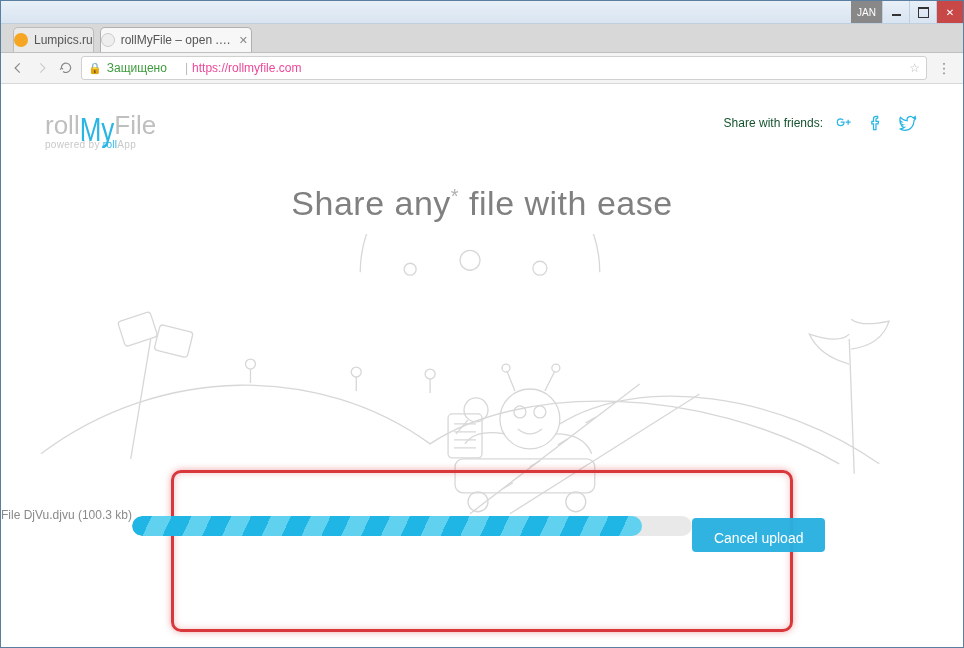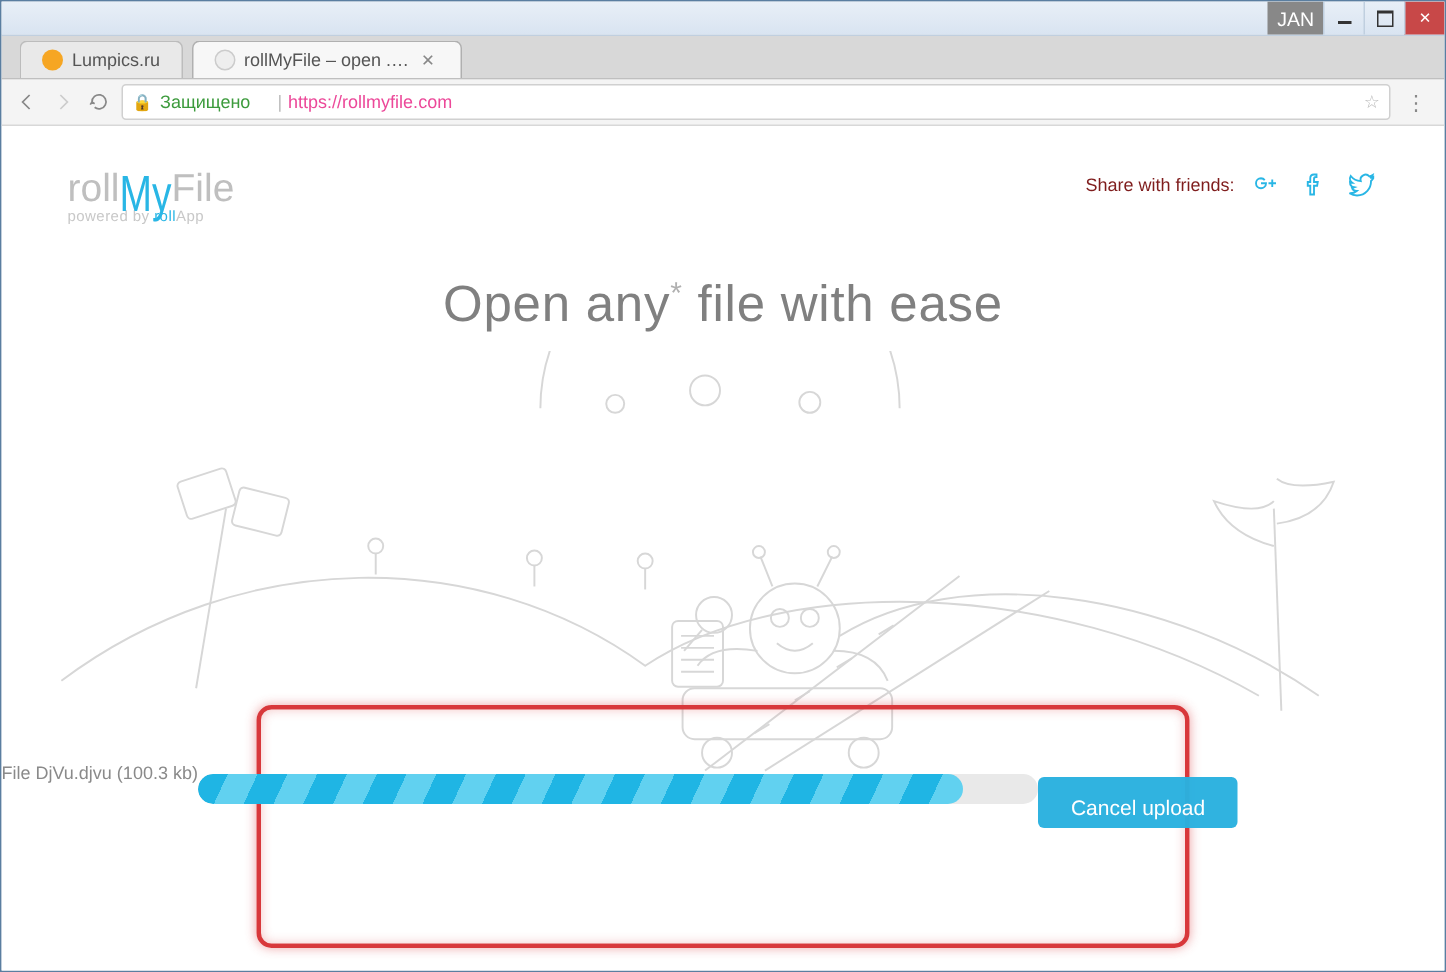--- a/index.html
+++ b/index.html
@@ -4,24 +4,24 @@
 <style>
   html,body{margin:0;padding:0;font-family:Arial,Helvetica,sans-serif;background:#fff}
   .window{width:964px;height:648px;position:relative;box-sizing:border-box;border:1px solid #5a7ea0;overflow:hidden}
   
   .titlebar{height:22px;background:linear-gradient(#e8eff7,#d9e4f1);display:flex;justify-content:flex-end;align-items:stretch;border-bottom:1px solid #c0cfdf}
   .titlebar .btn{width:26px;display:flex;align-items:center;justify-content:center;font-size:11px;border-left:1px solid #c0cfdf;color:#333}
   .titlebar .min::before{content:"";display:block;width:9px;border-bottom:2px solid #333;margin-top:5px}
   .titlebar .max::before{content:"";display:block;width:9px;height:8px;border:1px solid #333;border-top:2px solid #333}
   .titlebar .close{background:#c84848;color:#fff}
   .titlebar .close::before{content:"✕";font-size:10px}
-  .titlebar .user{background:#888;color:#fff;font-size:13px;padding:0 6px;display:flex;align-items:center}
+  .titlebar .user{background:#888;color:#fff;font-size:10px;padding:0 6px;display:flex;align-items:center}
   
   .tabstrip{height:28px;background:#d8d8d8;display:flex;align-items:flex-end;padding-left:12px;border-bottom:1px solid #bfbfbf}
-  .tab{height:24px;border:1px solid #bcbcbc;border-bottom:none;border-radius:5px 5px 0 0;display:flex;align-items:center;padding:0 14px;margin-right:6px;font-size:12px;color:#555;max-width:150px;position:relative}
+  .tab{height:24px;border:1px solid #bcbcbc;border-bottom:none;border-radius:5px 5px 0 0;display:flex;align-items:center;padding:0 0;margin-right:6px;font-size:12px;color:#555;max-width:150px;position:relative}
   .tab.inactive{background:#e9e9e9}
   .tab.active{background:#f7f7f7;border-color:#b0b0b0}
   .tab .favicon{width:14px;height:14px;border-radius:50%;margin-right:6px;flex:0 0 14px}
   .tab .fav-orange{background:#f6a623}
   .tab .fav-white{background:#eee;border:1px solid #ccc;box-sizing:border-box}
   .tab .title{white-space:nowrap;overflow:hidden;text-overflow:ellipsis;flex:1}
   .tab .tab-close{margin-left:6px;font-size:11px;color:#888;flex:0 0 12px}
   
   .urlbar{height:30px;background:#f4f4f4;border-bottom:1px solid #d8d8d8;display:flex;align-items:center;padding:0 8px;font-size:12px;color:#555}
   .urlbar .nav{width:18px;height:18px;display:flex;align-items:center;justify-content:center;color:#888;margin-right:6px}
@@ -34,21 +34,21 @@
   
   .page{position:relative;height:566px;overflow:hidden;background:#fff}
   .page-inner{padding:28px 44px 0;position:relative;height:100%}
   
   .header-row{display:flex;justify-content:space-between;align-items:flex-start}
   .logo{line-height:1}
   .logo .line1{font-size:26px;font-weight:400;color:#bfbfbf;letter-spacing:0}
   .logo .line1 .m{color:#29b6e5;font-weight:300;display:inline-block;transform:scaleY(1.3) translateY(3px)}
   .logo .line2{font-size:10px;color:#c8c8c8;margin-top:2px;letter-spacing:0.3px}
   .logo .line2 .ra{color:#29b6e5}
-  .share{display:flex;align-items:center;gap:10px;font-size:12px;color:#7f1d1d}
+  .share{display:flex;align-items:center;gap:10px;font-size:12px;color:#14532d}
   .share .sicon{width:22px;height:22px;display:flex;align-items:center;justify-content:center;color:#29b6e5}
   .share svg{width:20px;height:20px;stroke:#29b6e5;fill:none;stroke-width:1.5}
   
   h1.main{text-align:center;font-weight:300;font-size:34px;color:#808080;margin:34px 0 0;letter-spacing:0.5px}
   h1.main .ast{color:#b0b0b0;font-size:20px;vertical-align:super}
   
   .illus{position:absolute;left:0;right:0;top:150px;height:300px;pointer-events:none}
   .illus svg{width:100%;height:100%}
   
   .upload-wrap{position:absolute;left:0;right:0;top:416px;display:flex;flex-direction:row;align-items:center}
@@ -134,21 +134,21 @@
           </span>
           <span class="sicon">
             <svg viewBox="0 0 24 24">
                 <path d="M21 6c-.7.4-1.5.7-2.3.8.8-.5 1.5-1.3 1.8-2.3-.8.5-1.7.9-2.6 1.1A4 4 0 0 0 11 9.3 11 11 0 0 1 3 5.2a4 4 0 0 0 1.2 5.4c-.6 0-1.2-.2-1.8-.5 0 2 1.4 3.7 3.3 4.1-.6.2-1.2.2-1.8.1.5 1.7 2 2.9 3.9 2.9A8 8 0 0 1 2 19a11 11 0 0 0 6 1.8c7.2 0 11.2-6 11.2-11.2v-.5c.8-.6 1.4-1.3 1.8-2.1z"></path>
               </svg>
           </span>
         </div>
       </div>
 
       <h1 class="main">
-        <span>Open any</span><span class="ast">*</span><span> file with ease</span>
+        <span>Share any</span><span class="ast">*</span><span> file with ease</span>
       </h1>
 
       <div class="illus">
         <svg viewBox="0 0 964 300">
           <g stroke="#d7d7d7" fill="none" stroke-width="1.3">
 
             <path d="M40 220 C 160 130, 320 130, 430 210 C 520 150, 700 150, 840 230"></path>
             <path d="M560 190 C 640 140, 780 160, 880 230"></path>
 
             <path d="M470 280 L 640 150"></path>

